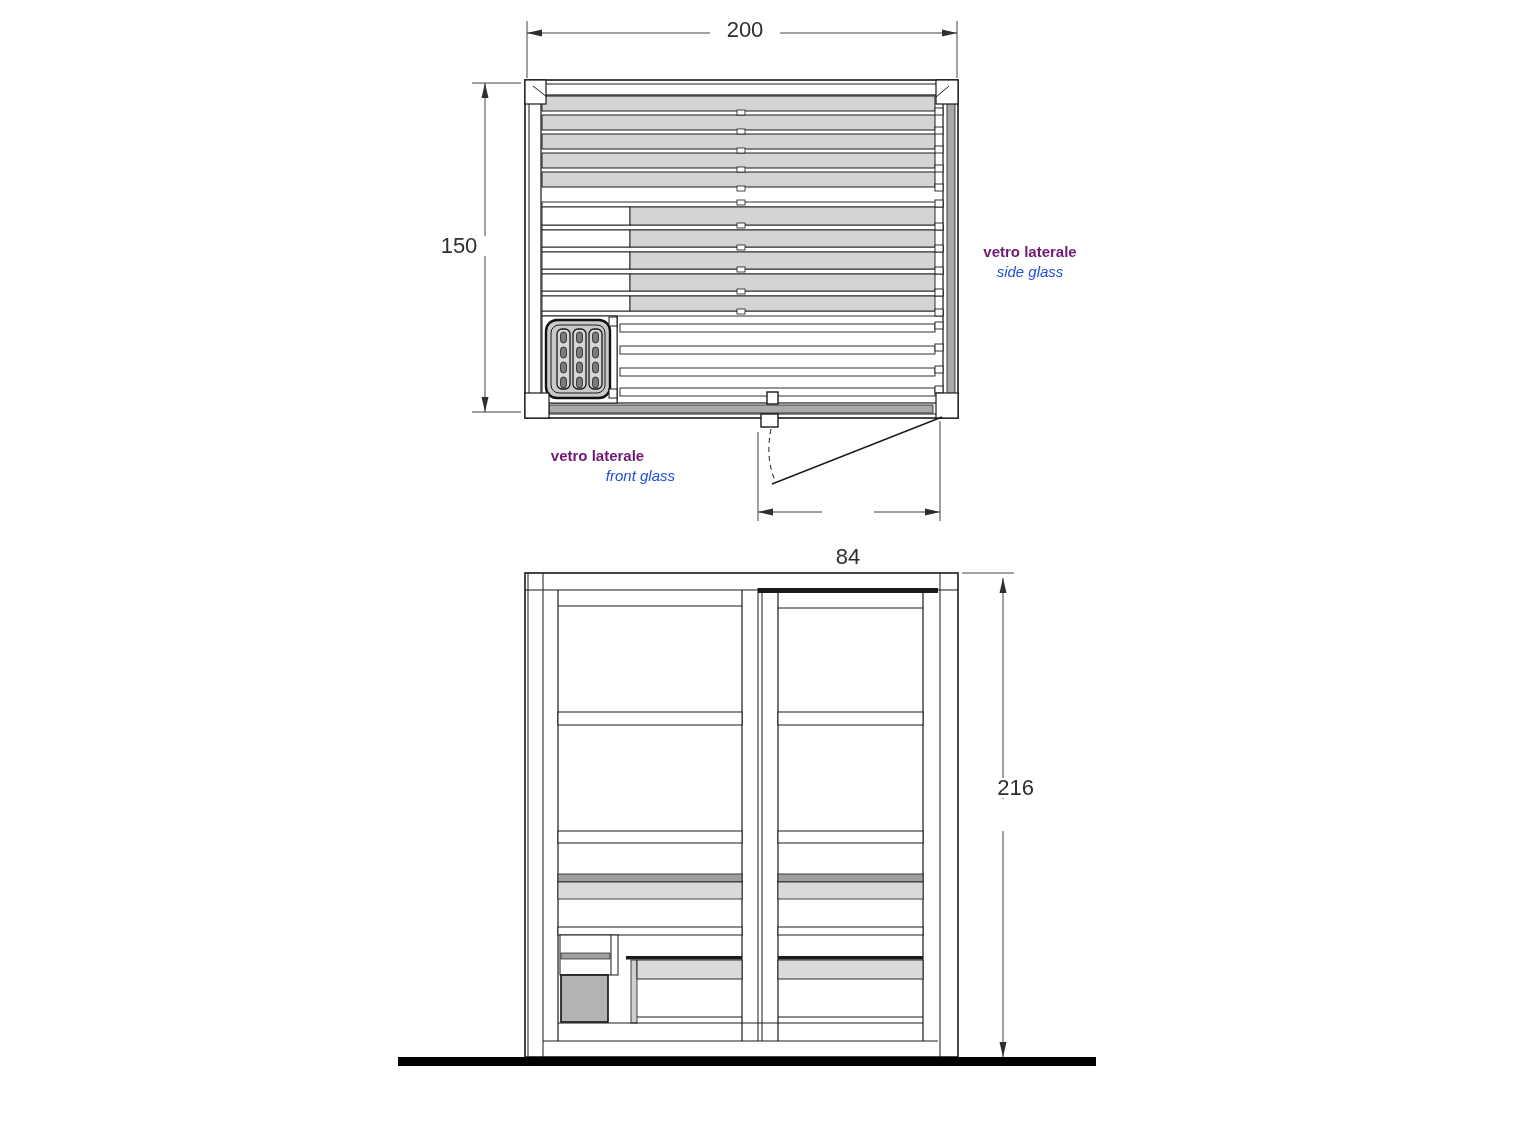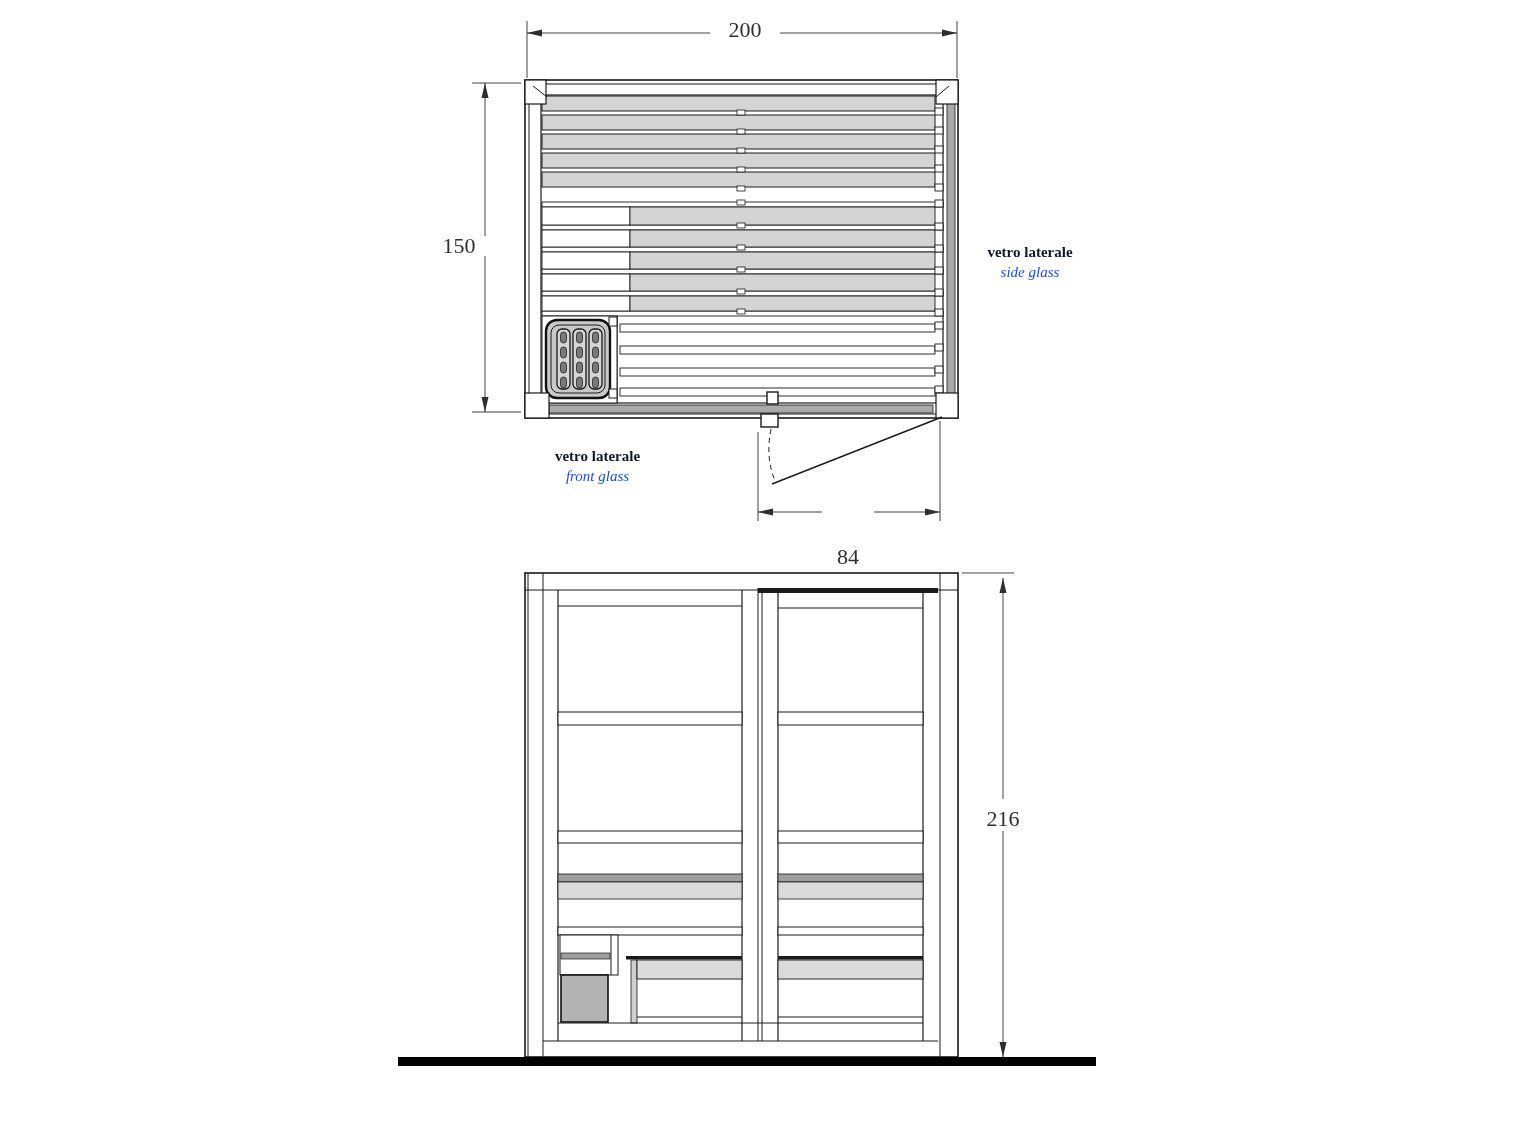--- a/index.html
+++ b/index.html
@@ -1,29 +1,29 @@
 <!DOCTYPE html>
 <html><head>
 <meta charset="utf-8">
 <style>
   html,body{margin:0;padding:0;background:#fff;}
   #stage{
     position:relative;
     width:1522px;height:1142px;
     background:#fff;
-    font-family:Liberation Serif, serif;
+    font-family:Liberation Sans, sans-serif;
     overflow:hidden;
   }
   #lineart{position:absolute;left:0;top:0;}
   .lbl{position:absolute;line-height:20px;}
   .dim-text{
     font-size:22px;color:#2e2e2e;text-align:center;
     background:#fff;
   }
-  .cap-it{font-size:15px;font-weight:bold;color:#0f172a;text-align:center;}
+  .cap-it{font-size:15px;font-weight:bold;color:#701a75;text-align:center;}
   .cap-en{font-size:15px;font-style:italic;color:#1d4ed8;text-align:center;}
 </style>
 </head>
 <body>
 
 <div id="stage">
 
 <svg id="lineart" width="1522" height="1142" viewBox="0 0 1522 1142">
 
   <g fill="none" stroke="#1a1a1a">
@@ -246,21 +246,21 @@
     </g>
   </g>
 </svg>
 
 <div class="lbl dim-text" style="left:710px;top:20px;width:70px;">200</div>
 
 <div class="lbl dim-text" style="left:430px;top:236px;width:58px;">150</div>
 
 <div class="lbl dim-text" style="left:820px;top:499px;width:56px;margin-top:48px;">84</div>
 
-<div class="lbl dim-text" style="left:972px;top:809px;width:62px;">216</div>
+<div class="lbl dim-text" style="left:972px;top:778px;width:62px;text-align:right;">216</div>
 
 <div class="lbl cap-it" style="left:955px;top:242px;width:150px;">vetro laterale</div>
 <div class="lbl cap-en" style="left:955px;top:262px;width:150px;">side glass</div>
 
 <div class="lbl cap-it" style="left:520px;top:446px;width:155px;">vetro laterale</div>
-<div class="lbl cap-en" style="left:520px;top:466px;width:155px;">front glass</div>
+<div class="lbl cap-en" style="left:520px;top:466px;width:155px;text-align:right;">front glass</div>
 
 </div>
 
 </body></html>

